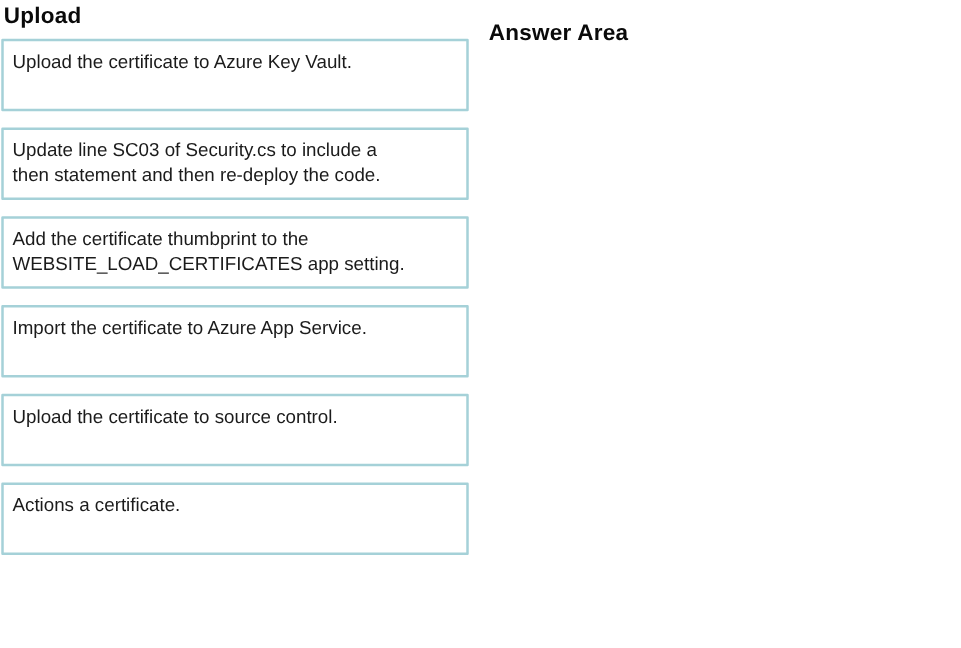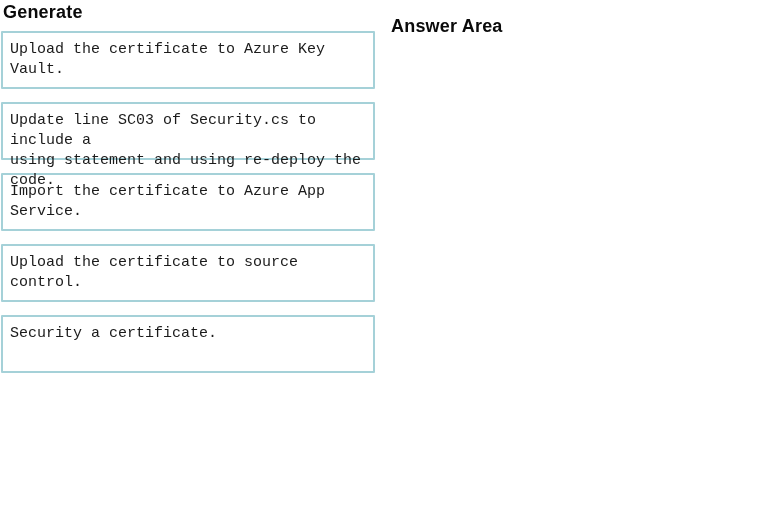--- a/index.html
+++ b/index.html
@@ -32,21 +32,20 @@
   .answer-col {
     position: absolute;
     left: 391px;
     top: 15px;
     width: 376px;
     height: 378px;
   }
   .actions-col .col-heading { padding-left: 2px; }
   .boxes {
     margin-top: 8px;
-    font-family: Liberation Mono, monospace;
   }
   .action-box {
     box-sizing: border-box;
     width: 374px;
     height: 58px;
     margin-bottom: 13px;
     border: 2px solid #a5d1d8;
     border-radius: 1px;
     background: #ffffff;
     padding: 7px 8px 0 7px;
@@ -67,45 +66,49 @@
     height: 486px;
     background: #ffffff;
   }
 </style>
 </head>
 <body>
 
 <div class="page">
 
   <div class="actions-col">
-    <h2 class="col-heading">Generate</h2>
+    <h2 class="col-heading">Upload</h2>
 
     <div class="boxes">
 
       <div class="action-box">
         <span class="label">Upload the certificate to Azure Key Vault.</span>
       </div>
 
 
       <div class="action-box">
         <span class="label">Update line SC03 of Security.cs to include a
-using statement and using re-deploy the code.</span>
+then statement and then re-deploy the code.</span>
       </div>
 
+      <div class="action-box">
+        <span class="label">Add the certificate thumbprint to the
+WEBSITE_LOAD_CERTIFICATES app setting.</span>
+      </div>
 
       <div class="action-box">
         <span class="label">Import the certificate to Azure App Service.</span>
       </div>
 
       <div class="action-box">
         <span class="label">Upload the certificate to source control.</span>
       </div>
 
       <div class="action-box">
-        <span class="label">Security a certificate.</span>
+        <span class="label">Actions a certificate.</span>
       </div>
 
     </div>
   </div>
 
   <div class="answer-col">
     <h2 class="col-heading">Answer Area</h2>
     <div class="answer-drop-area"></div>
   </div>
 

